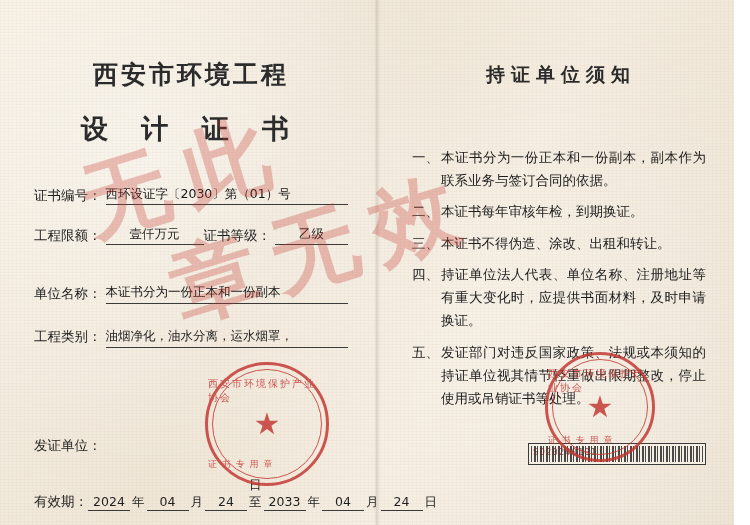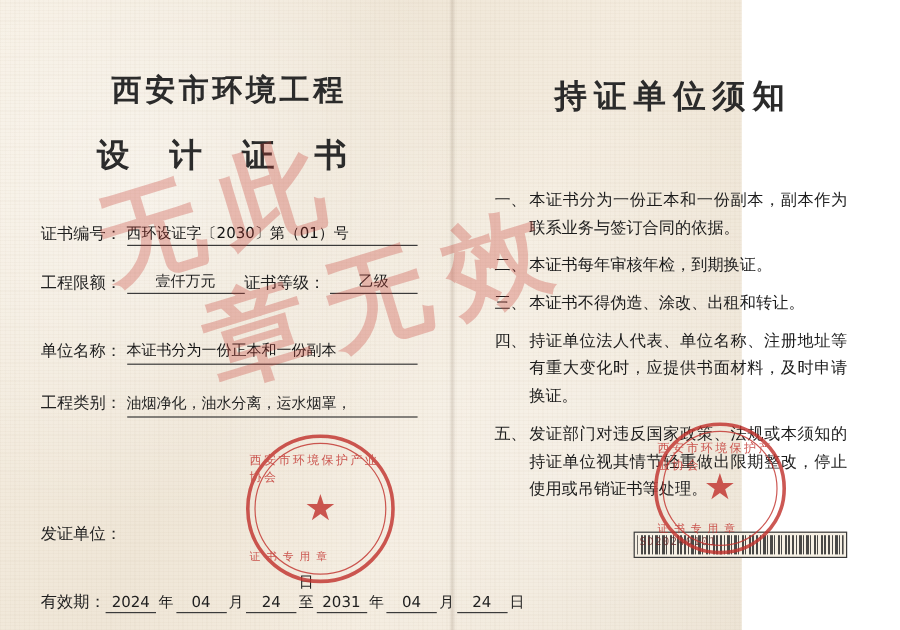--- a/index.html
+++ b/index.html
@@ -8,21 +8,21 @@
     background: #ffffff;
   }
   body {
     width: 750px;
     height: 525px;
     overflow: hidden;
     font-family: "DejaVu Sans", "Liberation Sans", sans-serif;
   }
   .cert-page {
     position: relative;
-    width: 618px;
+    width: 734px;
     height: 525px;
     background: #f3ece0;
     background-image:
       radial-gradient(circle at 20% 30%, rgba(255,255,255,0.45), rgba(255,255,255,0) 45%),
       radial-gradient(circle at 78% 72%, rgba(255,255,255,0.35), rgba(255,255,255,0) 50%),
       linear-gradient(115deg, #f6efe3 0%, #efe6d7 38%, #f4ecdf 62%, #eae0cf 100%);
     box-sizing: border-box;
   }
   
   .grain {
@@ -169,21 +169,21 @@
     min-width: 34px;
     text-align: center;
   }
   .valid .sep { padding: 0 2px; font-size: 12.5px; }
 
   
   .title-right {
     text-align: center;
     font-family: "DejaVu Serif", "Liberation Serif", serif;
     font-weight: bold;
-    font-size: 27px;
+    font-size: 19px;
     letter-spacing: 6px;
     color: #2b2b2b;
     margin-top: 44px;
   }
   .notice-list {
     margin-top: 58px;
     padding: 0 10px 0 6px;
   }
   .notice-item {
     display: flex;
@@ -350,21 +350,21 @@
       </div>
 
       <div class="valid">
         <span class="lbl">有效期：</span>
         <span class="seg">2024</span>
         <span class="sep">年</span>
         <span class="seg">04</span>
         <span class="sep">月</span>
         <span class="seg">24</span>
         <span class="sep">日至</span>
-        <span class="seg">2031</span>
+        <span class="seg">2033</span>
         <span class="sep">年</span>
         <span class="seg">04</span>
         <span class="sep">月</span>
         <span class="seg">24</span>
         <span class="sep">日</span>
       </div>
     </div>
   </div>
 
   <div class="panel panel-right">

